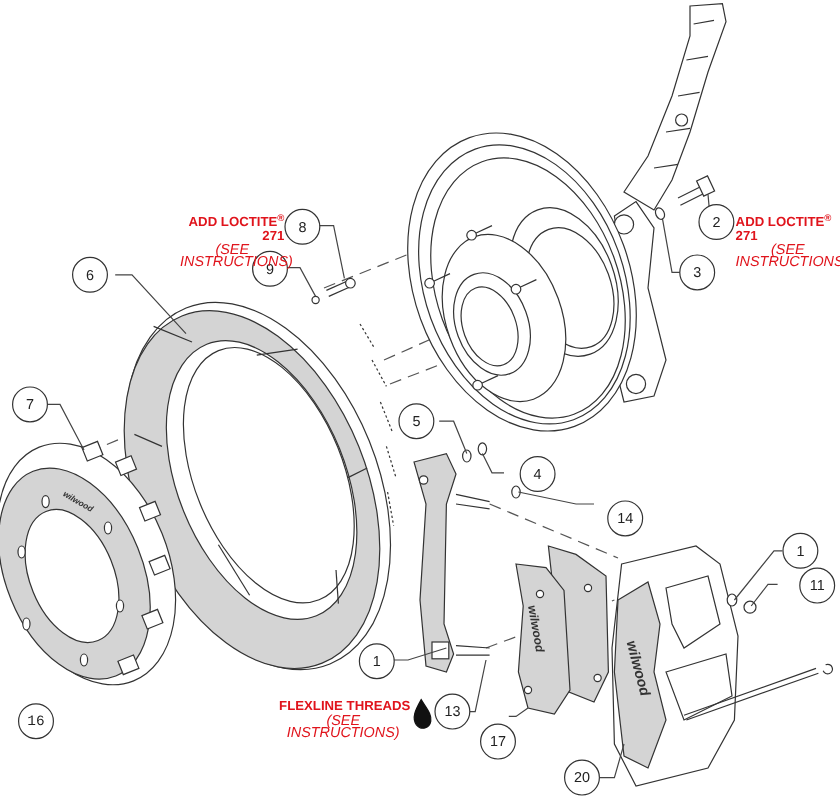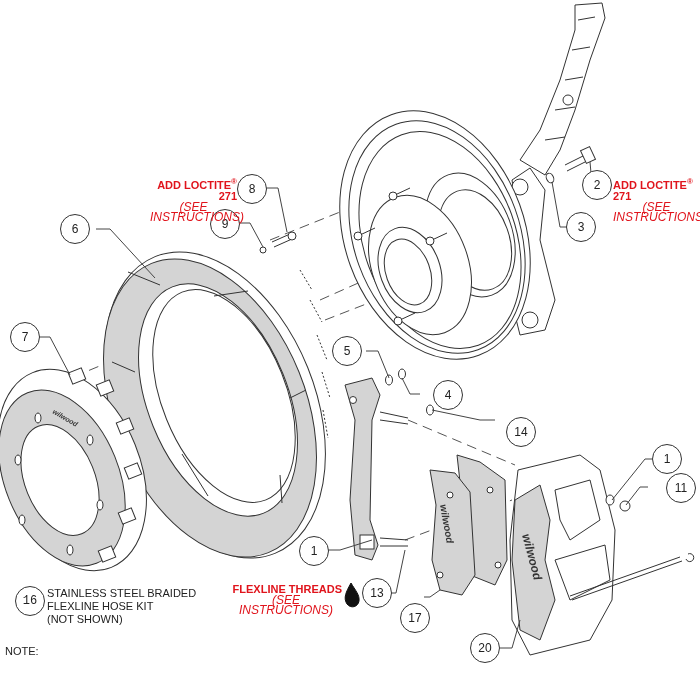--- a/index.html
+++ b/index.html
@@ -195,23 +195,17 @@
 <div class="note-red" style="left:613px;top:176px;width:87px;text-align:left;">
   <span>ADD LOCTITE</span><sup>®</sup>
   <span>271</span>
   <span class="sub">(SEE INSTRUCTIONS)</span>
 </div>
 <div class="note-red" style="left:230px;top:584px;width:112px;">
   <span>FLEXLINE THREADS</span>
   <span class="sub">(SEE INSTRUCTIONS)</span>
 </div>
 
-<div class="txt" style="left:47px;top:587px;">
-  <div>STAINLESS STEEL BRAIDED</div>
-  <div>FLEXLINE HOSE KIT</div>
-  <div>(NOT SHOWN)</div>
-</div>
 
 <div class="txt" style="left:5px;top:645px;">
-  <div>NOTE:</div>
 </div>
 
 </div>
 
 </body></html>

